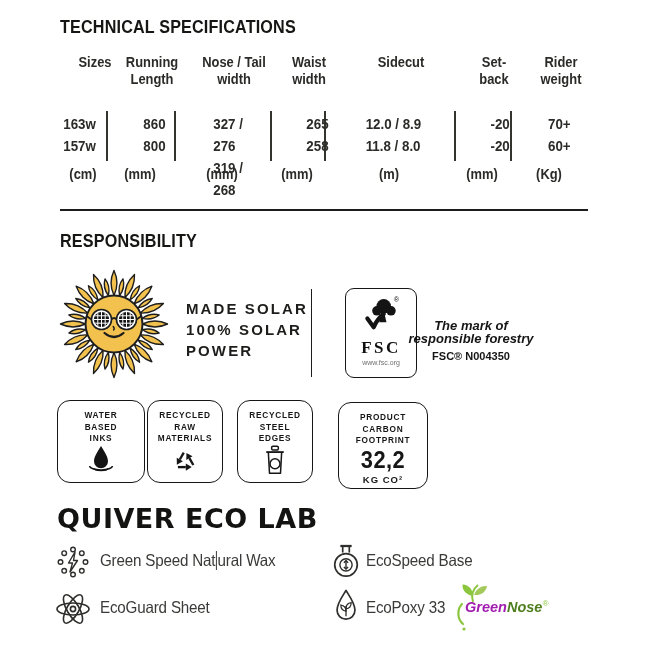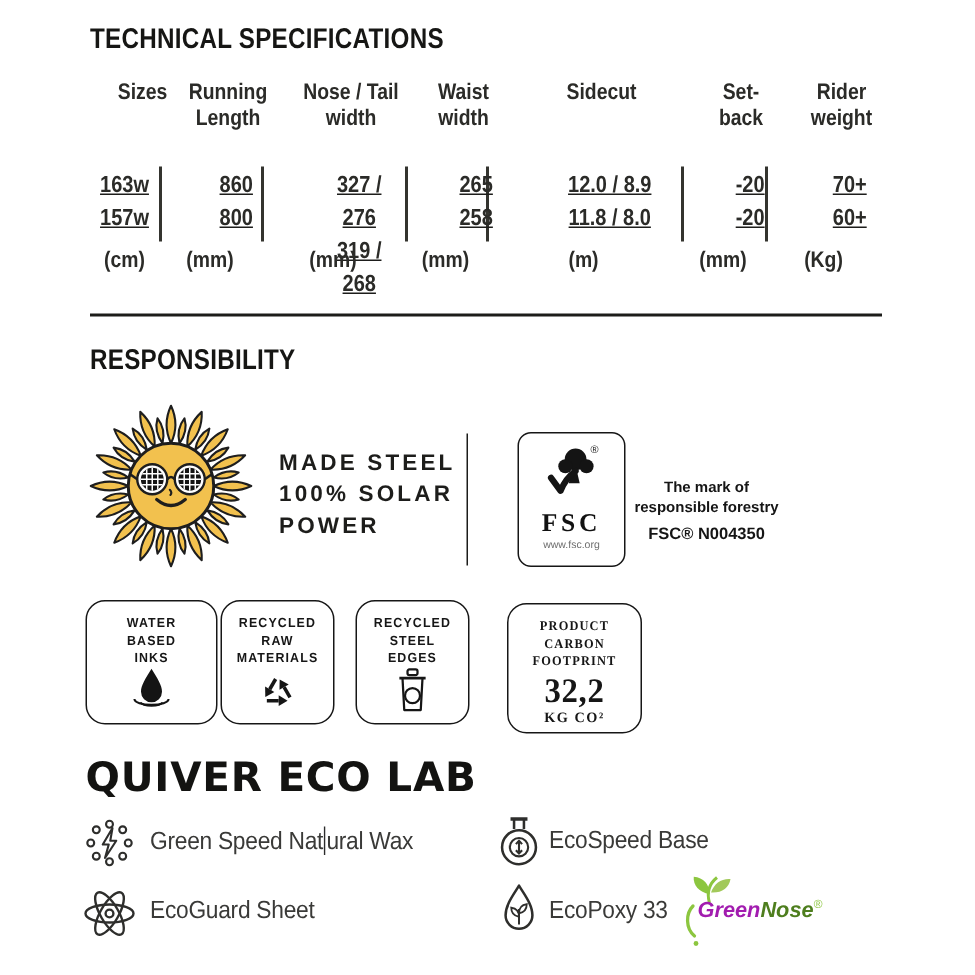--- a/index.html
+++ b/index.html
@@ -8,41 +8,41 @@
   .abs{position:absolute;}
 
   
   .sec-title{font-size:19px;font-weight:700;letter-spacing:0.2px;color:#161614;
              transform:scaleX(.85);transform-origin:left center;white-space:nowrap;}
 
   
   .tgrid{display:grid;grid-template-columns:46px 68px 96px 54px 130px 56px 78px;width:528px;}
   .th{text-align:center;transform:scaleX(.86);transform-origin:center top;}
   .th .ln{display:block;font-size:15px;font-weight:700;line-height:17px;color:#2b2b28;}
-  .tcol{text-align:center;height:48px;padding-top:2px;text-decoration:underline;}
+  .tcol{height:48px;padding-top:2px;}
   .tcol.b{border-left:2px solid #34342f;padding-left:33px;}
   .td{display:block;font-size:15.5px;font-weight:700;line-height:22px;color:#2b2b28;
       transform:scaleX(.86);}
   .tu{text-align:center;font-size:15px;font-weight:700;color:#2b2b28;transform:scaleX(.86);}
 
   .hline{height:0;border-top:2px solid #1c1c1a;}
   .vline{width:0;border-left:1.6px solid #1c1c1a;}
 
   
   .solar-text .ln{display:block;font-size:15px;font-weight:700;letter-spacing:2.1px;
                   line-height:21px;color:#1d1d1b;white-space:nowrap;}
 
   
   .fsc-box{width:72px;height:90px;border:1.7px solid #161616;border-radius:9px;
            display:flex;flex-direction:column;align-items:center;padding-top:5px;box-sizing:border-box;}
   .fsc-acronym{font-family:"Liberation Serif",serif;font-size:17px;font-weight:700;
                letter-spacing:2.5px;line-height:18px;margin-top:1px;color:#111;}
   .fsc-web{font-size:7px;color:#6e6e6e;margin-top:2px;}
-  .fsc-tagline{width:150px;text-align:center;font-size:10px;font-weight:700;
-               line-height:12.5px;color:#151515;}
+  .fsc-tagline{width:150px;text-align:center;font-size:13px;font-weight:700;
+               line-height:12.5px;color:#151515;font-style:italic;}
   .fsc-license{width:150px;text-align:center;font-size:11px;font-weight:700;color:#151515;}
 
   
   .badge{border:1.7px solid #161616;border-radius:13px;text-align:center;color:#161616;
          box-sizing:border-box;padding-top:9px;}
   .badge .bl{display:block;font-size:8.8px;font-weight:700;letter-spacing:0.8px;
              line-height:11.5px;transform:scaleX(.94);}
   .badge .icon-slot{margin-top:3px;}
   .bval{display:block;font-size:23px;font-weight:700;letter-spacing:0.5px;line-height:25px;
         margin-top:1px;transform:scaleX(.95);}
@@ -218,21 +218,21 @@
           <line x1="59" y1="50.5" x2="76" y2="50.5"></line>
         <line x1="59" y1="54.2" x2="76" y2="54.2"></line>
       </g>
 
       <path d="M54.2 57.5 Q56 59.5 54.6 61" fill="none" stroke="#1e1e1e" stroke-width="1.4" stroke-linecap="round"></path>
       <path d="M45.5 64 Q55 72 64.5 64" fill="none" stroke="#1e1e1e" stroke-width="2.2" stroke-linecap="round"></path>
     </svg>
   </div>
 
   <div class="abs solar-text" style="left:186px;top:298px;">
-    <span class="ln">MADE STEEL</span>
+    <span class="ln">MADE SOLAR</span>
     <span class="ln">100% SOLAR</span>
     <span class="ln">POWER</span>
   </div>
 
   <div class="abs vline" style="left:311px;top:289px;height:88px;"></div>
 
   <div class="abs fsc-box" style="left:345px;top:288px;">
     <span>
       <svg width="48" height="40" viewBox="0 0 48 44">
         <g fill="#141414">
@@ -294,21 +294,21 @@
     <span class="icon-slot">
       <svg width="26" height="30" viewBox="0 0 30 36">
         <rect x="11" y="1.5" width="8" height="4.5" rx="1.5" fill="none" stroke="#161616" stroke-width="1.8"></rect>
         <line x1="4.5" y1="8.5" x2="25.5" y2="8.5" stroke="#161616" stroke-width="2.2"></line>
         <path d="M7 8.5 L8.4 34 H21.6 L23 8.5" fill="none" stroke="#161616" stroke-width="1.8" stroke-linejoin="round"></path>
         <circle cx="15" cy="22.5" r="6" fill="none" stroke="#161616" stroke-width="1.8"></circle>
       </svg>
     </span>
   </div>
 
-  <div class="abs badge" style="left:338px;top:402px;width:90px;height:87px;font-family:Liberation Serif, serif;">
+  <div class="abs badge" style="left:338px;top:402px;width:90px;height:87px;">
     <span class="bl">PRODUCT</span>
     <span class="bl">CARBON</span>
     <span class="bl">FOOTPRINT</span>
     <span class="bval">32,2</span>
     <span class="bunit">KG CO²</span>
   </div>
 
   <div class="abs ecolab-title" style="left:57px;top:503px;">QUIVER ECO LAB</div>
 
   <span class="abs" style="left:56px;top:545px;">

